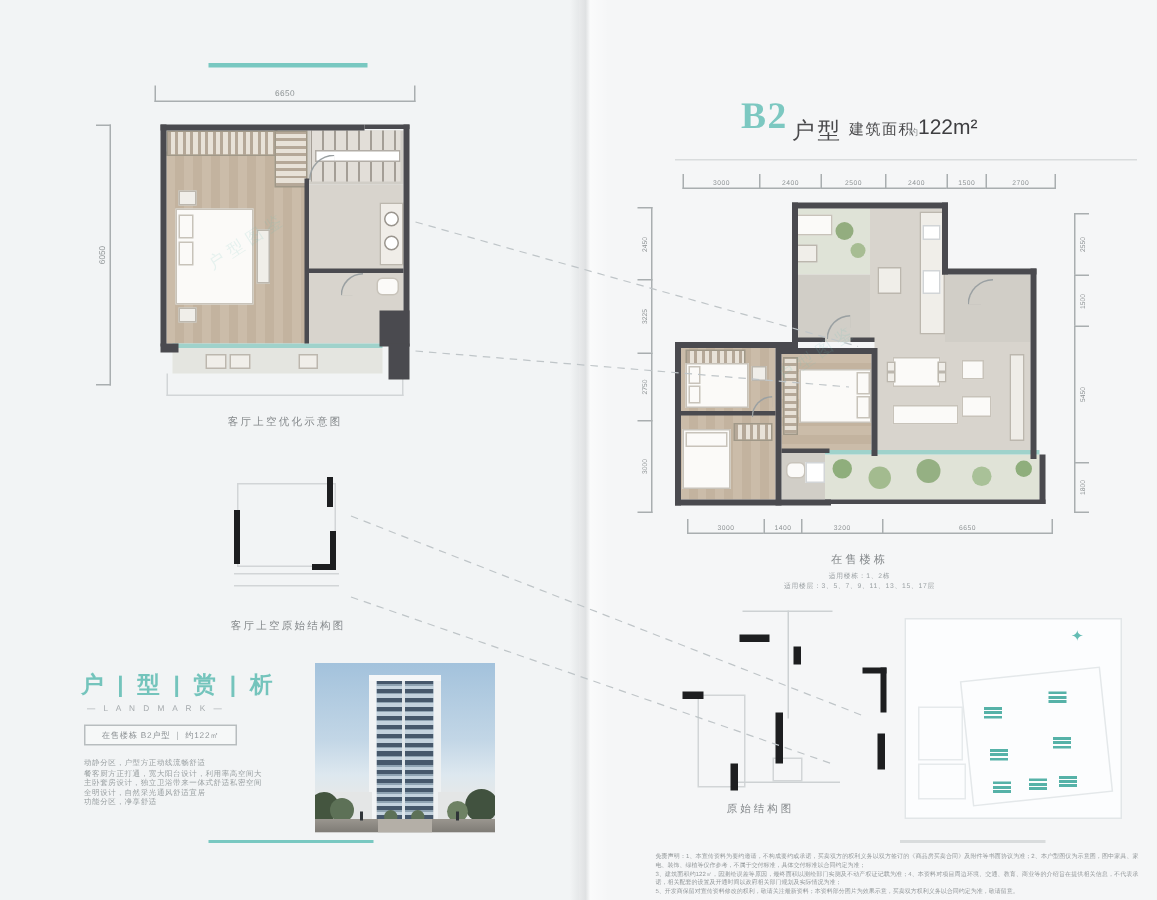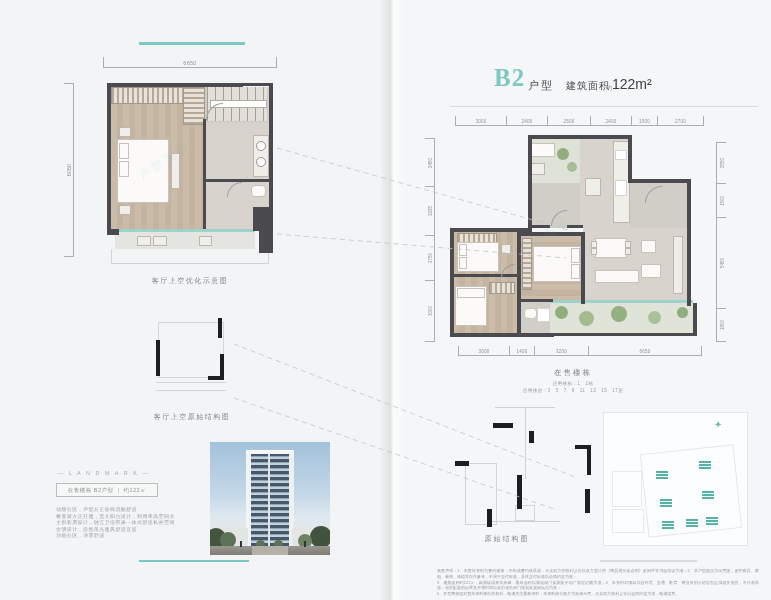--- a/index.html
+++ b/index.html
@@ -125,20 +125,21 @@
   <div class="abs" style="left:154px;top:316px;width:80px;height:80px">
     <div class="thin" style="left:4px;top:6px;width:64px;height:54px"></div>
     <div class="blackbar" style="left:64px;top:2px;width:4px;height:20px"></div>
     <div class="blackbar" style="left:2px;top:24px;width:4px;height:36px"></div>
     <div class="blackbar" style="left:66px;top:38px;width:4px;height:26px"></div>
     <div class="blackbar" style="left:54px;top:60px;width:16px;height:4px"></div>
     <div class="thin" style="left:2px;top:66px;width:70px;height:7px;border-left:none;border-right:none"></div>
   </div>
   <div class="cap" style="left:112px;top:412px;width:160px;font-size:7px;letter-spacing:1.5px">客厅上空原始结构图</div>
 
+  <div class="htitle" style="left:54px;top:447px">户 | 型 | 赏 | 析</div>
   <div class="hsub" style="left:58px;top:470px">— L A N D M A R K —</div>
   <div class="tagbox" style="left:56px;top:483px;width:100px;height:12px">在售楼栋 B2户型 ｜ 约122㎡</div>
   <div class="para" style="left:56px;top:506px;width:140px">
     <div>动静分区，户型方正动线流畅舒适</div>
     <div>餐客厨方正打通，宽大阳台设计，利用率高空间大</div>
     <div>主卧套房设计，独立卫浴带来一体式舒适私密空间</div>
     <div>全明设计，自然采光通风舒适宜居</div>
     <div>功能分区，净享舒适</div>
   </div>
 
@@ -164,21 +165,21 @@
     <div class="abs" style="left:30px;top:99px;width:2px;height:6px;background:#2f3438"></div>
     <div class="abs" style="left:94px;top:99px;width:2px;height:6px;background:#2f3438"></div>
   </div>
   <div class="tealline" style="left:139px;top:560px;width:110px;height:2px"></div>
 </div>
 
 <div id="page-right" class="page"></div>
 <div id="gap-shadow" class="abs"></div>
 
 <div class="b2" style="left:494px;top:64px">B2</div>
-<div class="abs" style="left:528px;top:78px;font-size:11px;color:#4a4a4c;letter-spacing:2px">户型</div>
+<div class="abs" style="left:528px;top:78px;font-size:15px;color:#4a4a4c;letter-spacing:2px">户型</div>
 <div class="abs" style="left:566px;top:79px;font-size:10px;color:#4a4a4c;letter-spacing:1px">建筑面积</div>
 <div class="abs" style="left:606px;top:84px;font-size:6px;color:#85898b">约</div>
 <div class="abs" style="left:612px;top:76px;font-size:14px;color:#3e3e41">122m²</div>
 <div class="grayline" style="left:450px;top:106px;width:308px;height:1px"></div>
 
 <div class="dimrow" style="left:455px;top:116px">
   <div class="dseg" style="width:50px">
       <span>3000</span>
     </div>
   <div class="dseg" style="width:40px">

